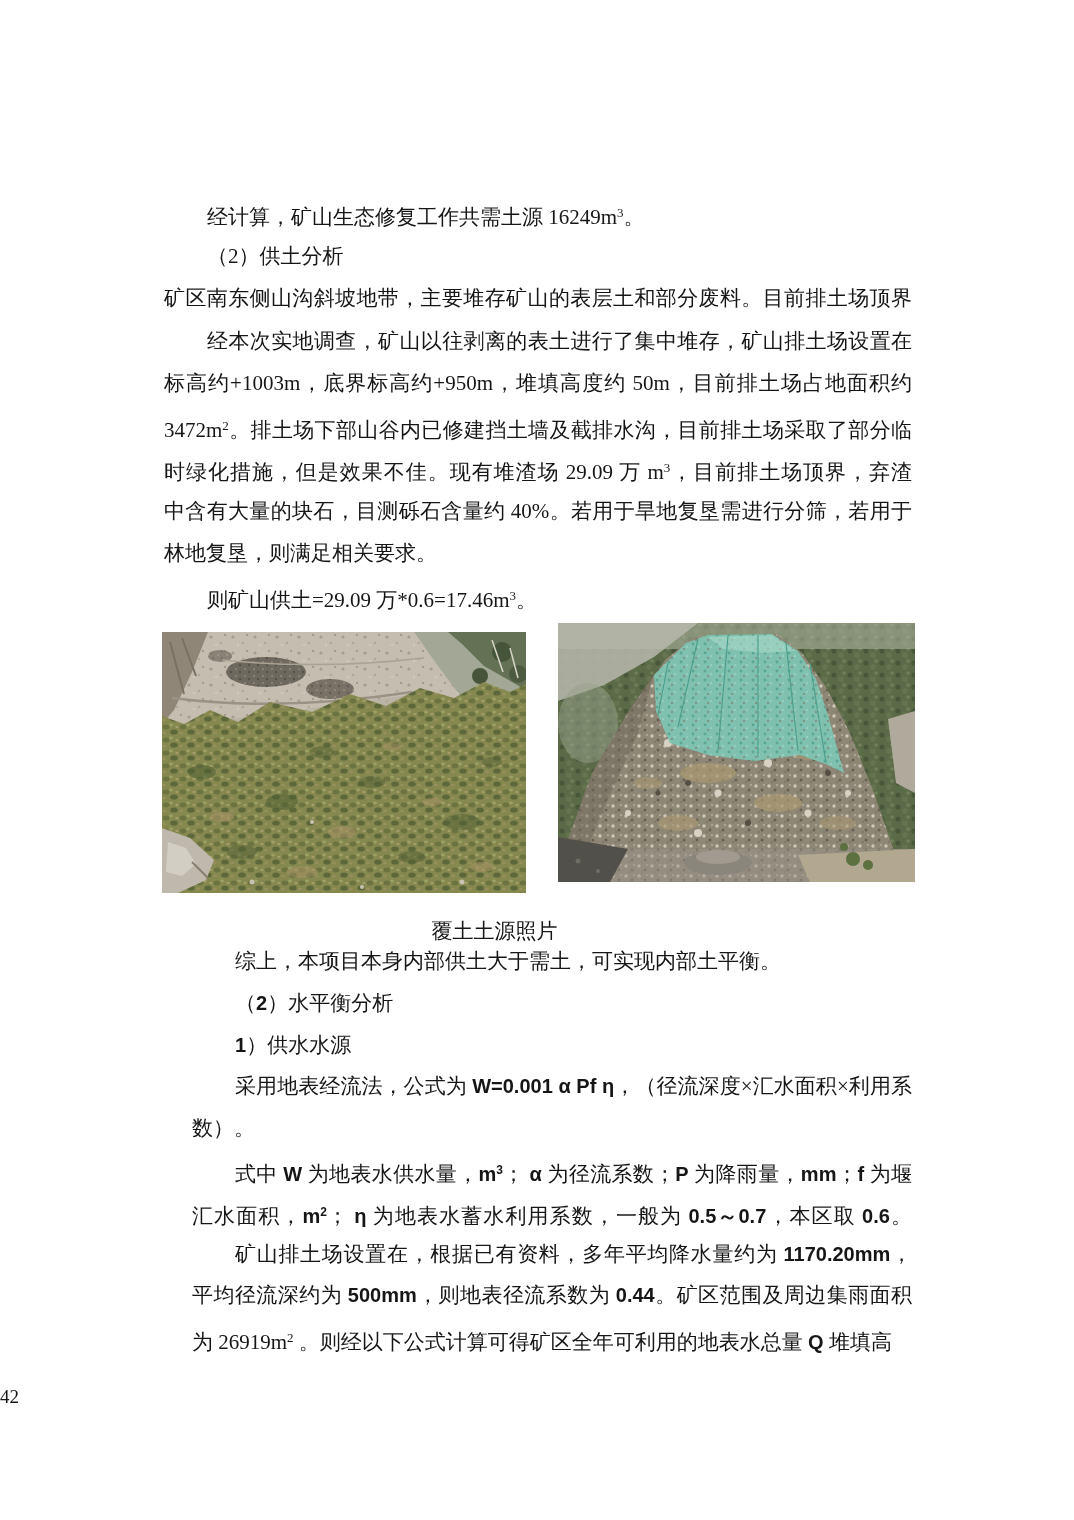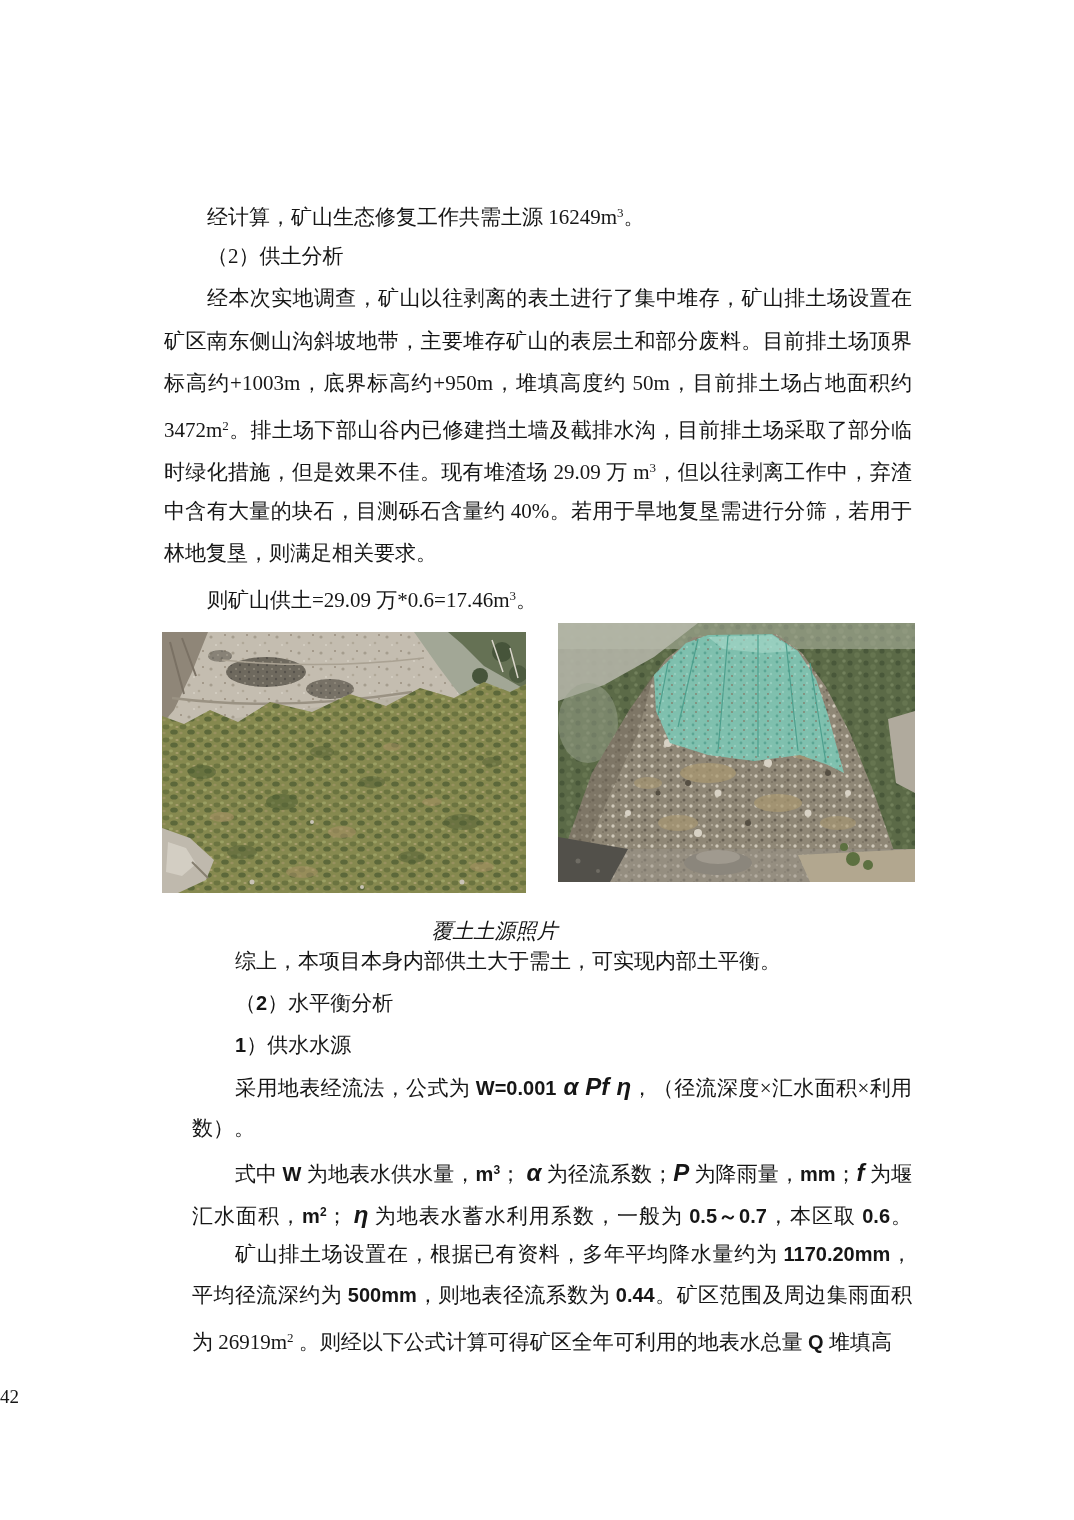--- a/index.html
+++ b/index.html
@@ -14,49 +14,48 @@
   .textgroup{position:absolute;left:164px;width:748px;font-size:21px;}
   #group-upper{top:192px;}
   #group-lower{top:941px;}
   #group-upper .line{height:42.5px;line-height:42.5px;}
   #group-lower .line{height:41.8px;line-height:41.8px;margin-left:28px;}
   .line{overflow:hidden;text-align:left;}
   .line.ind{text-indent:43px;}
   .line.j{text-align:justify;text-align-last:justify;}
   .s-cn{}
   .s-sans{font-family:"Liberation Sans","DejaVu Sans",sans-serif;font-weight:600;font-size:20px;}
-  .s-sansi{font-family:"Liberation Sans","DejaVu Sans",sans-serif;font-weight:600;font-style:italic;font-size:24px;}
+  .s-sansi{font-family:"Liberation Sans","DejaVu Sans",sans-serif;font-weight:600;font-size:20px;}
   .s-sup{font-size:13px;vertical-align:7px;}
   .s-ssup{font-family:"Liberation Sans","DejaVu Sans",sans-serif;font-weight:600;font-size:12px;vertical-align:7px;}
   .photo{position:absolute;display:block;}
   #photo-left{left:162px;top:632px;width:364px;height:261px;}
   #photo-right{left:558px;top:623px;width:357px;height:259px;}
   .caption{
     position:absolute;top:914px;left:0;width:100%;
     text-align:center;font-size:21px;line-height:34px;
-    font-style:italic;
   }
   .pagenum{
     position:absolute;top:1385px;left:0;width:100%;
     text-align:left;font-size:19px;line-height:24px;
   }
 </style>
 </head>
 <body>
 
 <div class="page">
 
   <div id="group-upper" class="textgroup">
       <div class="line ind"><span class="s-cn">经计算，矿山生态修复工作共需土源 16249m</span><span class="s-sup">3</span><span class="s-cn">。</span></div>
       <div class="line ind"><span class="s-cn">（2）供土分析</span></div>
+      <div class="line j"><span class="s-cn">矿区南东侧山沟斜坡地带，主要堆存矿山的表层土和部分废料。目前排土场顶界</span></div>
       <div class="line ind j"><span class="s-cn">经本次实地调查，矿山以往剥离的表土进行了集中堆存，矿山排土场设置在</span></div>
-      <div class="line j"><span class="s-cn">矿区南东侧山沟斜坡地带，主要堆存矿山的表层土和部分废料。目前排土场顶界</span></div>
       <div class="line j"><span class="s-cn">标高约+1003m，底界标高约+950m，堆填高度约 50m，目前排土场占地面积约</span></div>
       <div class="line j"><span class="s-cn">3472m</span><span class="s-sup">2</span><span class="s-cn">。排土场下部山谷内已修建挡土墙及截排水沟，目前排土场采取了部分临</span></div>
-      <div class="line j"><span class="s-cn">时绿化措施，但是效果不佳。现有堆渣场 29.09 万 m</span><span class="s-sup">3</span><span class="s-cn">，但以往剥离工作中，弃渣</span></div>
+      <div class="line j"><span class="s-cn">时绿化措施，但是效果不佳。现有堆渣场 29.09 万 m</span><span class="s-sup">3</span><span class="s-cn">，目前排土场顶界，弃渣</span></div>
       <div class="line j"><span class="s-cn">中含有大量的块石，目测砾石含量约 40%。若用于旱地复垦需进行分筛，若用于</span></div>
       <div class="line"><span class="s-cn">林地复垦，则满足相关要求。</span></div>
       <div class="line ind"><span class="s-cn">则矿山供土=29.09 万*0.6=17.46m</span><span class="s-sup">3</span><span class="s-cn">。</span></div>
     </div>
 
   <div class="photos">
 
     <svg id="photo-left" class="photo" viewBox="0 0 364 261" preserveAspectRatio="none">
       <defs>
         <pattern id="lpVeg" width="17" height="13" patternUnits="userSpaceOnUse">

